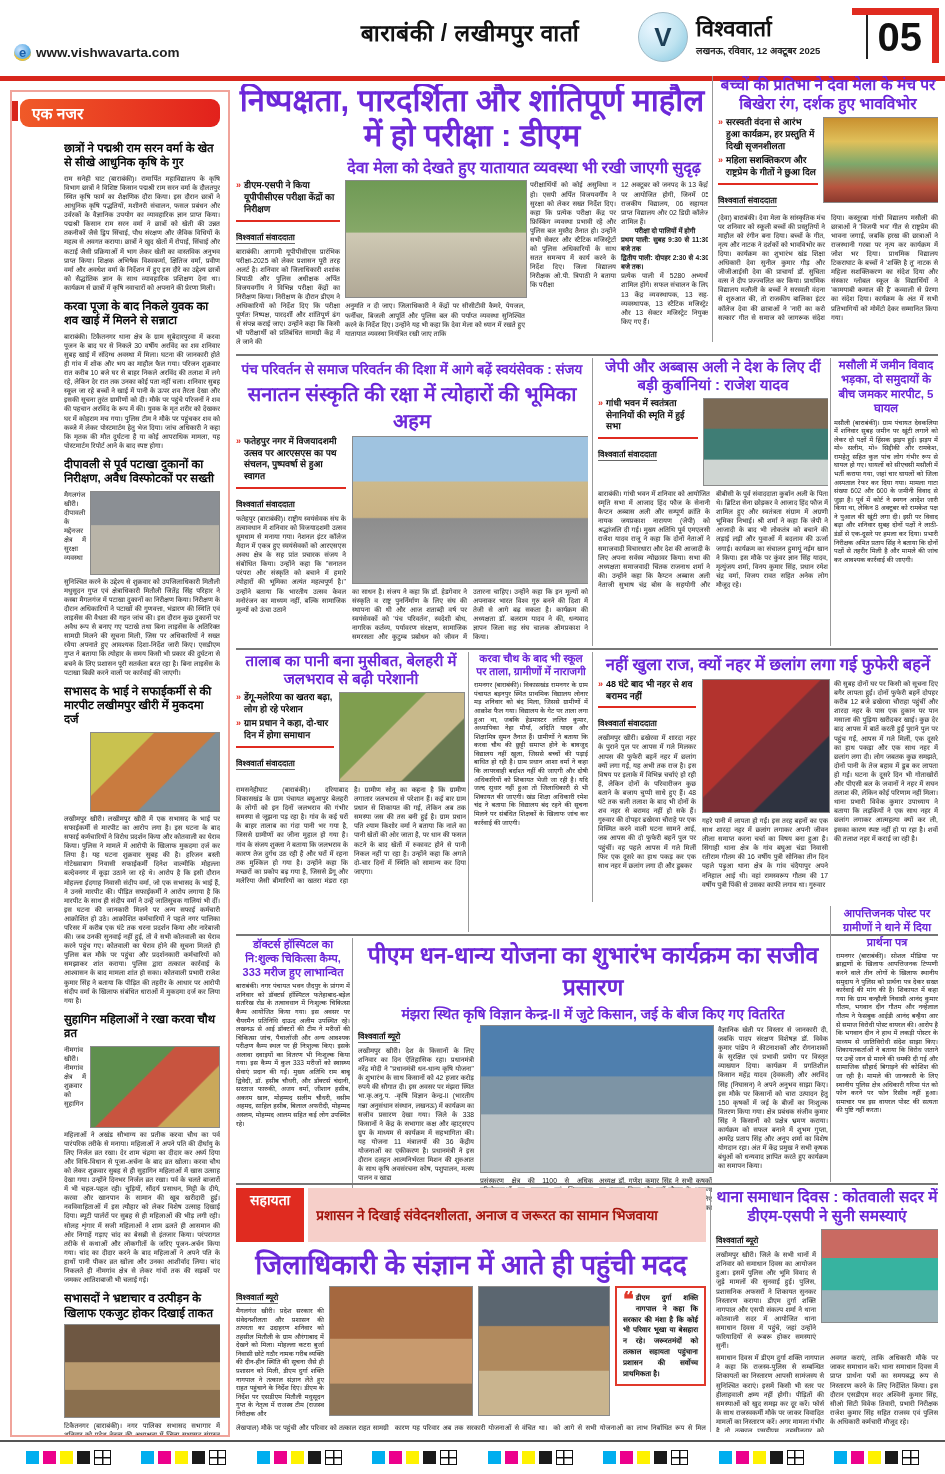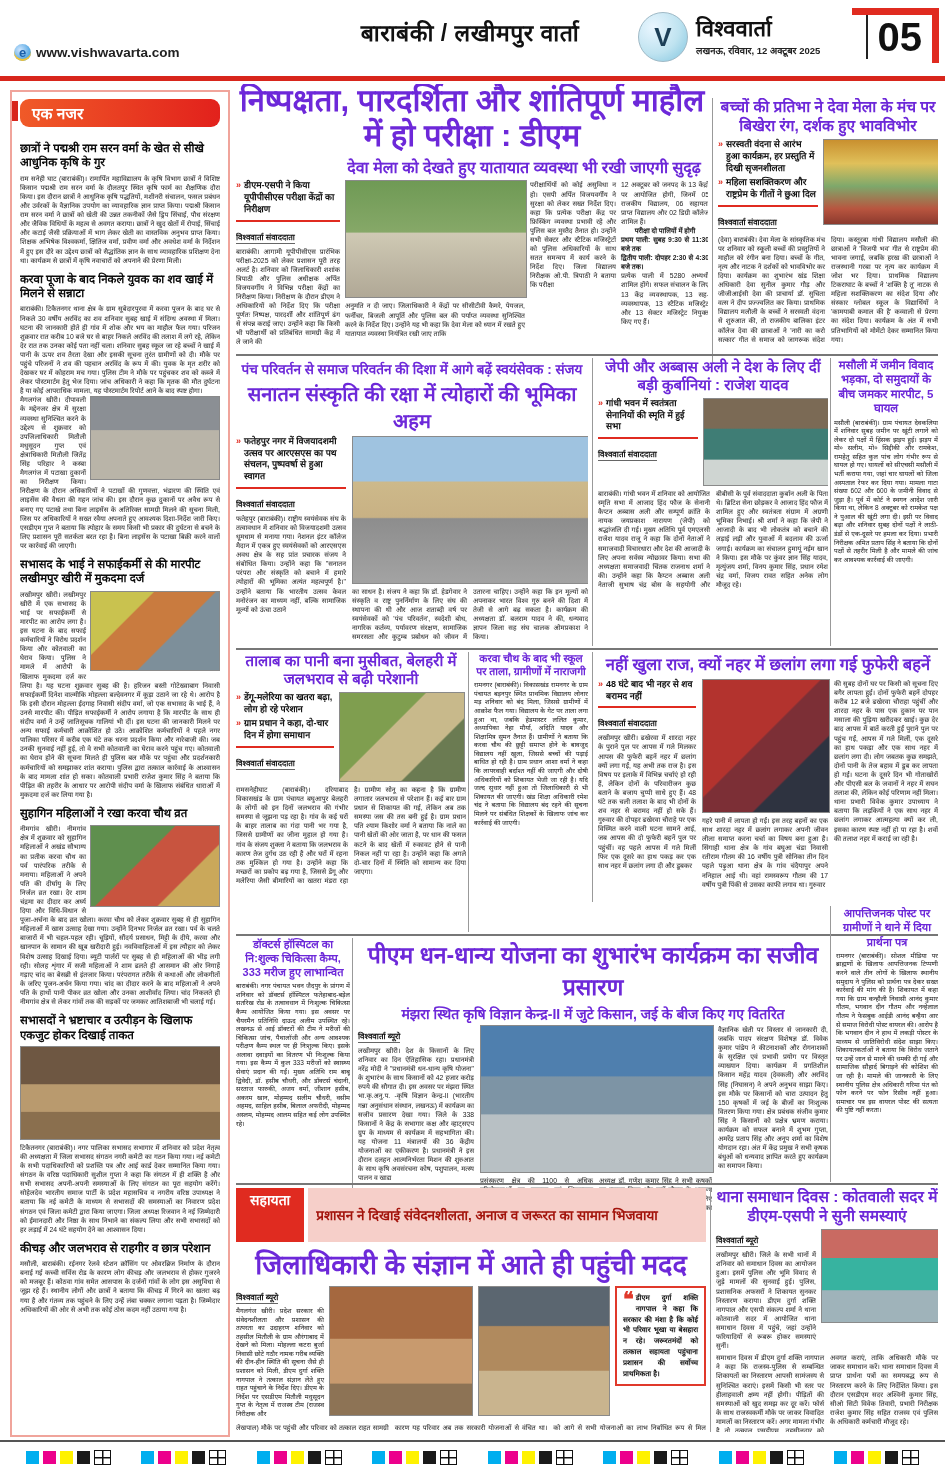--- a/index.html
+++ b/index.html
@@ -47,21 +47,21 @@
   .ph-shop{background:linear-gradient(180deg,#8b8f94 0%,#8b8f94 40%,#b9b4a8 41%);}
   .ph-protest{background:linear-gradient(135deg,#c9c24f 0%,#c9c24f 30%,#c97b3f 31%,#c97b3f 60%,#7d8f9a 61%);}
   .ph-thana{background:linear-gradient(180deg,#c96a62 0%,#c96a62 30%,#37b3a0 31%,#37b3a0 65%,#9fb3ba 66%);}
   
   .sidebar{border:2px solid #f0a49b;padding:7px 8px;background:#fff;}
   .en-head{background:linear-gradient(90deg,#f05a28,#e2211c);color:#fff;font-weight:bold;font-size:15.5px;
            border-radius:9px;padding:3px 12px;position:relative;margin-bottom:7px;}
   .en-head::before{content:"";position:absolute;left:-8px;top:2px;width:6px;height:20px;background:#d8261c;}
   .sb-title{font-size:11.5px;font-weight:bold;line-height:1.25;margin:7px 0 4px 0;color:#0c0c0c;}
   .sb-ph{float:right;margin:1px 0 2px 4px;}
-  .sb-art{overflow:hidden;}
+  .sb-art{overflow:hidden;margin-left:44px;}
   
   .help-label{background:#e02b20;color:#fff;font-weight:bold;font-size:14px;padding:2px 14px;flex:0 0 auto;}
   .help-strip{background:#f6cfc9;color:#a3140c;font-weight:bold;font-size:13.5px;flex:1;padding:18px 8px;}
   .qbox{border:2px solid #e0392b;padding:5px 6px;font-size:7.2px;font-weight:bold;line-height:1.5;text-align:justify;}
   .qmark{color:#e0392b;font-size:20px;line-height:.6;font-weight:bold;float:left;margin-right:2px;}
   
   .marks{display:flex;justify-content:space-between;}
   .mgroup{display:flex;gap:4px;align-items:center;}
   .sq{width:13px;height:13px;}
   .c{background:#00aeef}.m{background:#ec008c}.y{background:#fff200}.k{background:#1a1a1a}
@@ -97,20 +97,21 @@
       <div class="sb-title">छात्रों ने पद्मश्री राम सरन वर्मा के खेत से सीखे आधुनिक कृषि के गुर</div>
       <div class="bt">राम सनेही घाट (बाराबंकी)। रामार्पित महाविद्यालय के कृषि विभाग छात्रों ने विशिष्ट किसान पद्मश्री राम सरन वर्मा के दौलतपुर स्थित कृषि फार्म का शैक्षणिक दौरा किया। इस दौरान छात्रों ने आधुनिक कृषि पद्धतियों, मशीनरी संचालन, फसल प्रबंधन और उर्वरकों के वैज्ञानिक उपयोग का व्यावहारिक ज्ञान प्राप्त किया। पद्मश्री किसान राम सरन वर्मा ने छात्रों को खेती की उन्नत तकनीकों जैसे ड्रिप सिंचाई, पौध संरक्षण और जैविक विधियों के महत्व से अवगत कराया। छात्रों ने खुद खेतों में रोपाई, सिंचाई और कटाई जैसी प्रक्रियाओं में भाग लेकर खेती का वास्तविक अनुभव प्राप्त किया। शिक्षक अभिषेक विश्वकर्मा, क्षितिज वर्मा, प्रवीण वर्मा और अवधेश वर्मा के निर्देशन में हुए इस दौरे का उद्देश्य छात्रों को सैद्धांतिक ज्ञान के साथ व्यावहारिक प्रशिक्षण देना था। कार्यक्रम से छात्रों में कृषि नवाचारों को अपनाने की प्रेरणा मिली।</div>
     </div>
 
     <div class="sb-art">
       <div class="sb-title">करवा पूजा के बाद निकले युवक का शव खाई में मिलने से सन्नाटा</div>
       <div class="bt">बाराबंकी। टिकैतनगर थाना क्षेत्र के ग्राम सूबेदारपुरवा में करवा पूजन के बाद घर से निकले 30 वर्षीय अरविंद का शव शनिवार सुबह खाई में संदिग्ध अवस्था में मिला। घटना की जानकारी होते ही गांव में शोक और भय का माहौल फैल गया। परिजन शुक्रवार रात करीब 10 बजे घर से बाहर निकले अरविंद की तलाश में लगे रहे, लेकिन देर रात तक उनका कोई पता नहीं चला। शनिवार सुबह स्कूल जा रहे बच्चों ने खाई में पानी के ऊपर शव तैरता देखा और इसकी सूचना तुरंत ग्रामीणों को दी। मौके पर पहुंचे परिजनों ने शव की पहचान अरविंद के रूप में की। युवक के मृत शरीर को देखकर घर में कोहराम मच गया। पुलिस टीम ने मौके पर पहुंचकर शव को कब्जे में लेकर पोस्टमार्टम हेतु भेज दिया। जांच अधिकारी ने कहा कि मृतक की मौत दुर्घटना है या कोई आपराधिक मामला, यह पोस्टमार्टम रिपोर्ट आने के बाद स्पष्ट होगा।</div>
     </div>
 
     <div class="sb-art">
+      <div class="sb-title">दीपावली से पूर्व पटाखा दुकानों का निरीक्षण, अवैध विस्फोटकों पर सख्ती</div>
       <div>
         <div class="ph ph-shop sb-ph" style="width:128px;height:82px;"></div>
         <div class="bt">मैगलगंज खीरी। दीपावली के मद्देनजर क्षेत्र में सुरक्षा व्यवस्था सुनिश्चित करने के उद्देश्य से शुक्रवार को उपजिलाधिकारी मितौली मधुसूदन गुप्त एवं क्षेत्राधिकारी मितौली जितेंद्र सिंह परिहार ने कस्बा मैगलगंज में पटाखा दुकानों का निरीक्षण किया। निरीक्षण के दौरान अधिकारियों ने पटाखों की गुणवत्ता, भंडारण की स्थिति एवं लाइसेंस की वैधता की गहन जांच की। इस दौरान कुछ दुकानों पर अवैध रूप से बनाए गए पटाखे तथा बिना लाइसेंस के अतिरिक्त सामग्री मिलने की सूचना मिली, जिस पर अधिकारियों ने सख्त रवैया अपनाते हुए आवश्यक दिशा-निर्देश जारी किए। एसडीएम गुप्त ने बताया कि त्योहार के समय किसी भी प्रकार की दुर्घटना से बचने के लिए प्रशासन पूरी सतर्कता बरत रहा है। बिना लाइसेंस के पटाखा बिक्री करने वालों पर कार्रवाई की जाएगी।</div>
       </div>
     </div>
 
     <div class="sb-art">
       <div class="sb-title">सभासद के भाई ने सफाईकर्मी से की मारपीट लखीमपुर खीरी में मुकदमा दर्ज</div>
       <div>
         <div class="ph ph-protest sb-ph" style="width:128px;height:78px;"></div>
@@ -159,21 +160,21 @@
       <div style="width:88px;flex:0 0 auto;">
         <div class="bt">12 अक्टूबर को जनपद के 13 केंद्रों पर आयोजित होगी, जिनमें 05 राजकीय विद्यालय, 06 सहायता प्राप्त विद्यालय और 02 डिग्री कॉलेज शामिल हैं।</div>
         <div class="bt" style="font-weight:bold;text-align:center;">परीक्षा दो पालियों में होगी</div>
         <div class="bt" style="font-weight:bold;">प्रथम पाली: सुबह 9:30 से 11:30 बजे तक</div>
         <div class="bt" style="font-weight:bold;">द्वितीय पाली: दोपहर 2:30 से 4:30 बजे तक।</div>
         <div class="bt">प्रत्येक पाली में 5280 अभ्यर्थी शामिल होंगे। सफल संचालन के लिए 13 केंद्र व्यवस्थापक, 13 सह-व्यवस्थापक, 13 स्टैटिक मजिस्ट्रेट और 13 सेक्टर मजिस्ट्रेट नियुक्त किए गए हैं।</div>
       </div>
     </div>
   </div>
 
-  <div class="abs clip vl" style="left:712px;top:98px;width:226px;height:266px;padding-left:5px;">
+  <div class="abs clip vl" style="left:712px;top:76px;width:226px;height:266px;padding-left:5px;">
     <div class="h-c" style="font-size:15.5px;line-height:1.2;">बच्चों की प्रतिभा ने देवा मेला के मंच पर बिखेरा रंग, दर्शक हुए भावविभोर</div>
     <div style="display:flex;gap:5px;margin-top:4px;">
       <div style="width:100px;flex:0 0 auto;">
         <div class="kick">
           <span class="chev">»</span>
           <span>सरस्वती वंदना से आरंभ हुआ कार्यक्रम, हर प्रस्तुति में दिखी सृजनशीलता</span>
         </div>
         <div class="kick">
           <span class="chev">»</span>
           <span>महिला सशक्तिकरण और राष्ट्रप्रेम के गीतों ने छुआ दिल</span>

